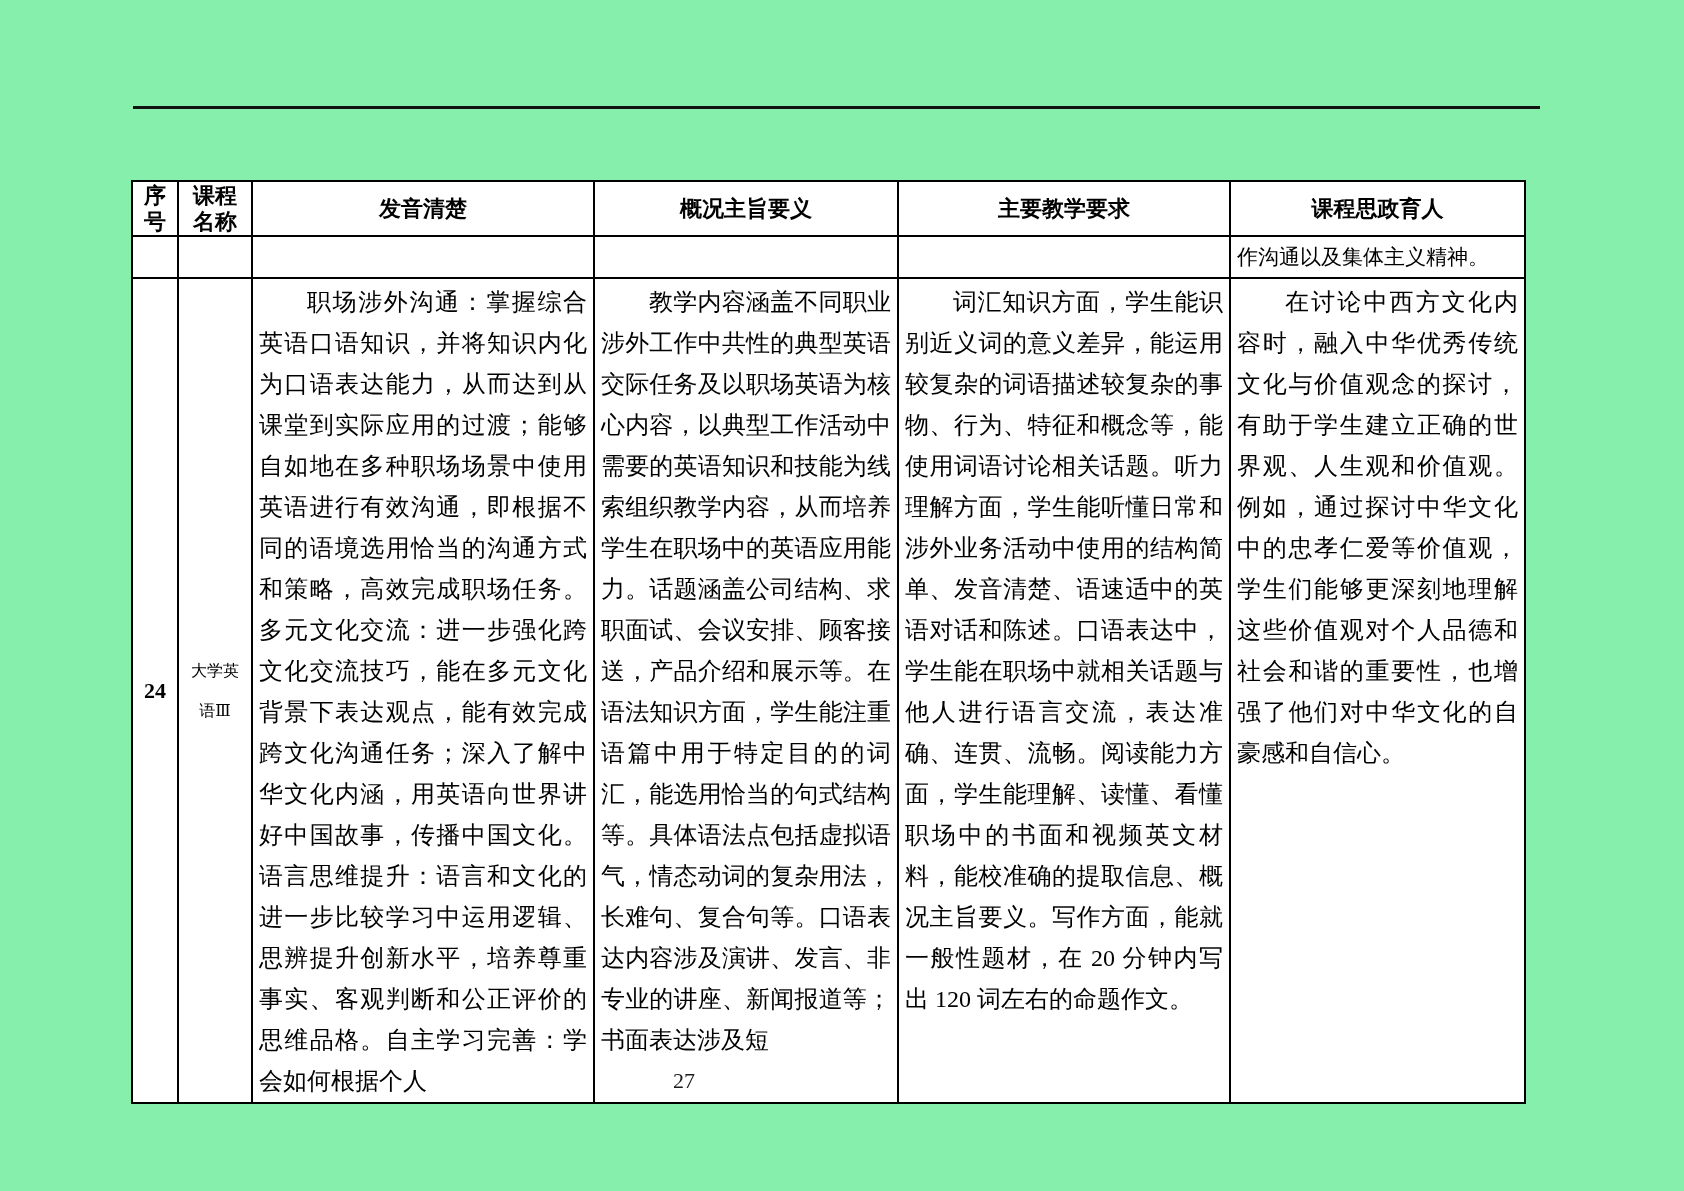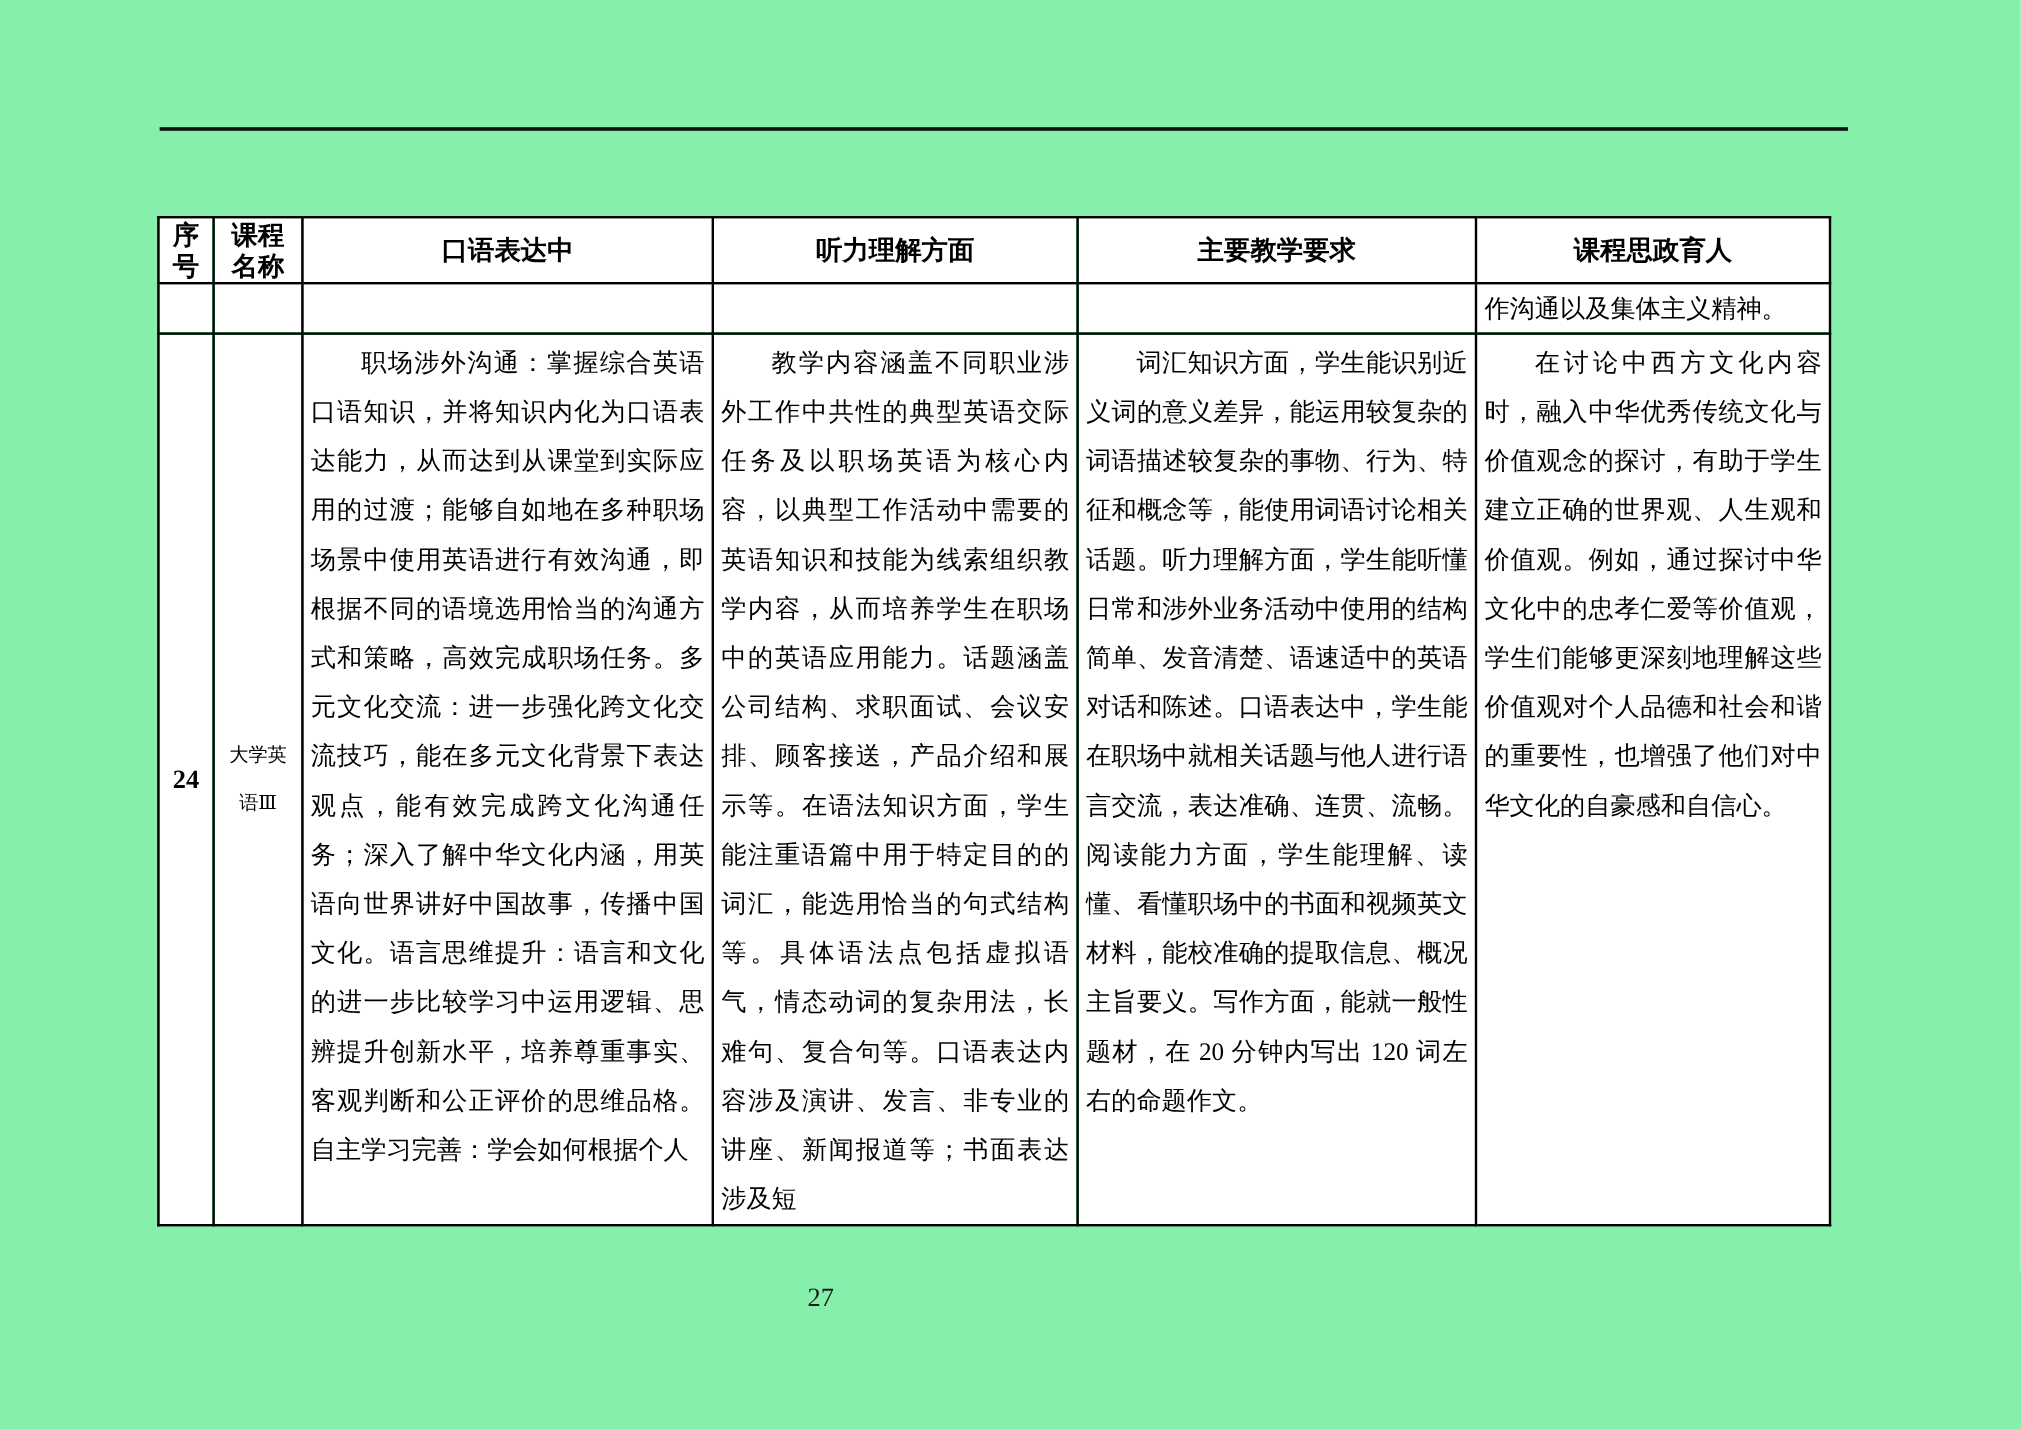--- a/index.html
+++ b/index.html
@@ -46,21 +46,21 @@
     font-size: 22px;
     line-height: 26px;
     text-align: center;
     vertical-align: middle;
   }
   th.hdr-narrow { padding: 0 2px; }
   th.hdr-course { padding: 0 11px; font-family: Liberation Serif, serif; }
 
   td.body-cell {
     vertical-align: top;
-    font-size: 21px;
+    font-size: 24px;
     line-height: 41px;
     text-align: justify;
     text-justify: inter-character;
     padding: 3px 6px 0 6px;
     text-indent: 2em;
     margin-left: 33px;
   }
   td.carry-cell {
     vertical-align: middle;
     font-size: 21px;
@@ -105,22 +105,22 @@
       <col style="width:74px">
       <col style="width:342px">
       <col style="width:304px">
       <col style="width:332px">
       <col style="width:295px">
     </colgroup>
     <tbody>
         <tr class="header-row">
       <th class="hdr hdr-narrow">序号</th>
       <th class="hdr hdr-course">课程名称</th>
-      <th class="hdr">口语表达中</th>
-      <th class="hdr">听力理解方面</th>
+      <th class="hdr">发音清楚</th>
+      <th class="hdr">概况主旨要义</th>
       <th class="hdr">主要教学要求</th>
       <th class="hdr">课程思政育人</th>
     </tr>
     <tr class="carryover-row">
       <td></td>
       <td></td>
       <td></td>
       <td></td>
       <td></td>
       <td class="carry-cell">作沟通以及集体主义精神。</td>

